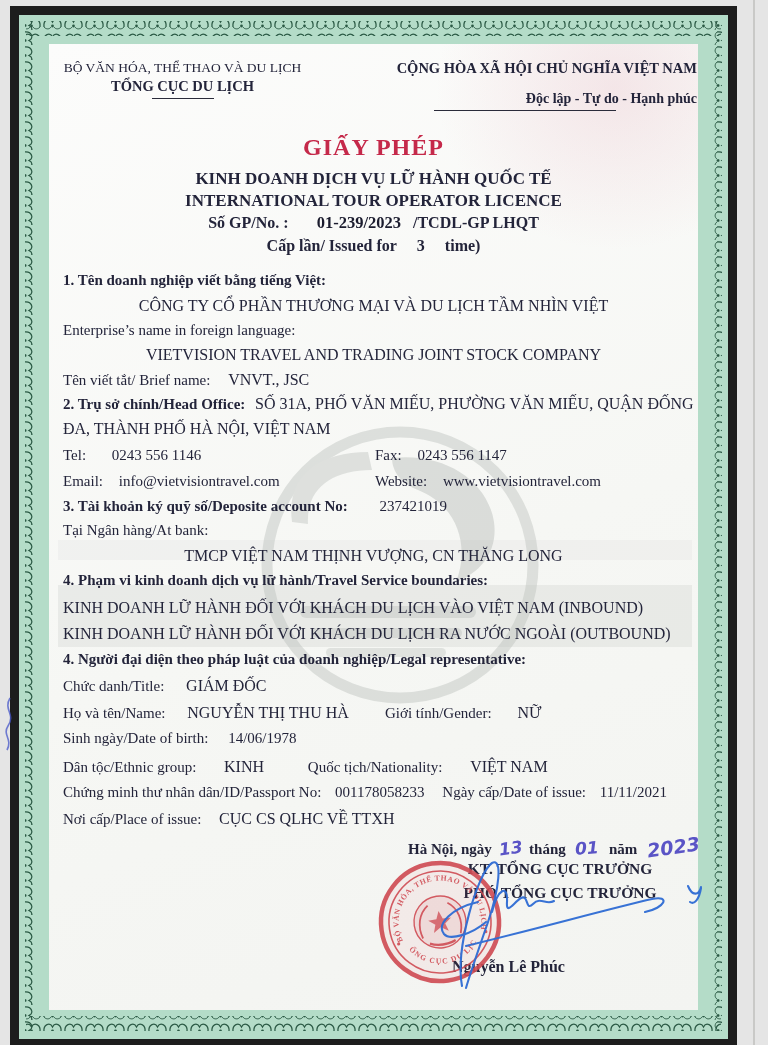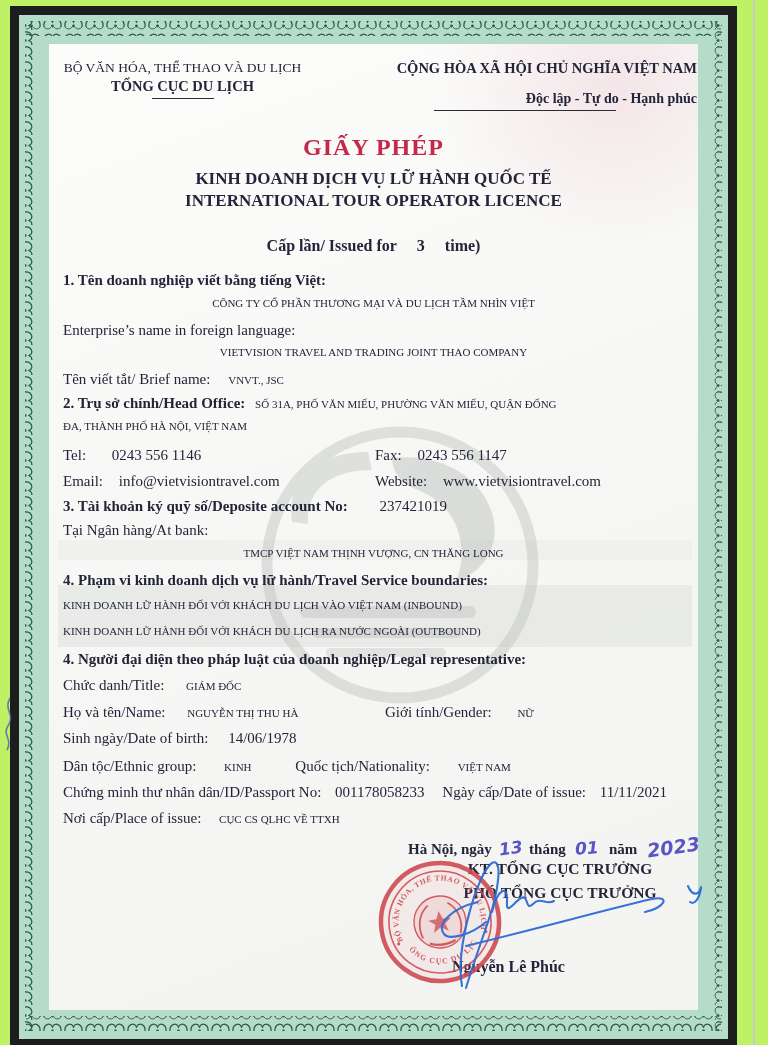--- a/index.html
+++ b/index.html
@@ -1,30 +1,30 @@
 <!DOCTYPE html>
 <html><head>
 <meta charset="utf-8">
 <style>
   html,body{margin:0;padding:0;}
-  #page{position:relative;width:768px;height:1045px;background:#bef264;overflow:hidden;
+  #page{position:relative;width:768px;height:1045px;background:#e5e5e5;overflow:hidden;
         font-family:"Liberation Serif","DejaVu Serif",serif;color:#23243a;}
   .abs{position:absolute;}
   
   #frame{position:absolute;left:10px;top:6px;width:727px;height:1042px;
          box-sizing:border-box;border:9px solid #1d1d1d;background:#b4dcc8;}
   #paper{position:absolute;left:49px;top:44px;width:649px;height:966px;
          background:linear-gradient(160deg,#fcfcfb 0%,#f6f7f4 55%,#f3f4f1 100%);}
   .tint{position:absolute;pointer-events:none;}
   
   .t{position:absolute;font-size:15px;white-space:nowrap;color:#23243a;}
   .b{font-weight:bold;}
   .ctr{left:49px;width:649px;text-align:center;}
   .row{left:63px;width:645px;}
-  .caps{font-size:11px;}
+  .caps{font-size:16px;}
   .red{color:#c5294a;}
   .ital{}
   .hand{font-family:"DejaVu Sans",sans-serif;font-style:italic;font-weight:bold;
         color:#5a54c6;display:inline-block;font-size:17px;}
   .underline-bar{border-top:1.6px solid #2a2b3a;height:0;margin:3px auto 0 auto;}
   svg text{font-family:"Liberation Serif","DejaVu Serif",serif;}
 </style>
 </head>
 <body>
 
@@ -76,31 +76,36 @@
 
   <div class="t" style="left:352px;top:60px;width:345px;text-align:right;white-space:normal">
     <div class="b" style="font-size:14.5px">CỘNG HÒA XÃ HỘI CHỦ NGHĨA VIỆT NAM</div>
     <div class="b" style="font-size:14px;margin-top:14px">Độc lập - Tự do - Hạnh phúc</div>
     <div class="underline-bar" style="width:182px"></div>
   </div>
 
   <div class="t ctr b red" style="top:134px;font-size:24px;letter-spacing:1px">GIẤY PHÉP</div>
   <div class="t ctr b" style="top:169px;font-size:17px">KINH DOANH DỊCH VỤ LỮ HÀNH QUỐC TẾ</div>
   <div class="t ctr b" style="top:191px;font-size:17px">INTERNATIONAL TOUR OPERATOR LICENCE</div>
+  <div class="t ctr" style="top:213px;font-size:16px">
+    <span class="b">Số GP/No. :</span>
+    <span class="b" style="margin:0 8px 0 24px;font-size:16.5px;color:#1b1c2e">01-239/2023</span>
+    <span class="b">/TCDL-GP LHQT</span>
+  </div>
   <div class="t ctr" style="top:237px;font-size:16px">
     <span class="b">Cấp lần/ Issued for</span>
     <span class="b" style="margin:0 16px">3</span>
     <span class="b">time)</span>
   </div>
 
   <div class="t row b" style="top:272px">1. Tên doanh nghiệp viết bằng tiếng Việt:</div>
   <div class="t ctr caps" style="top:297px">CÔNG TY CỔ PHẦN THƯƠNG MẠI VÀ DU LỊCH TẦM NHÌN VIỆT</div>
 
   <div class="t row" style="top:322px">Enterprise’s name in foreign language:</div>
-  <div class="t ctr caps" style="top:346px">VIETVISION TRAVEL AND TRADING JOINT THAO COMPANY</div>
+  <div class="t ctr caps" style="top:346px">VIETVISION TRAVEL AND TRADING JOINT STOCK COMPANY</div>
 
   <div class="t row" style="top:371px">
     <span>Tên viết tắt/ Brief name:</span>
     <span class="caps" style="margin-left:14px">VNVT., JSC</span>
   </div>
 
   <div class="t row" style="top:395px">
     <span class="b">2. Trụ sở chính/Head Office:</span>
     <span class="caps" style="margin-left:6px">SỐ 31A, PHỐ VĂN MIẾU, PHƯỜNG VĂN MIẾU, QUẬN ĐỐNG</span>
   </div>

